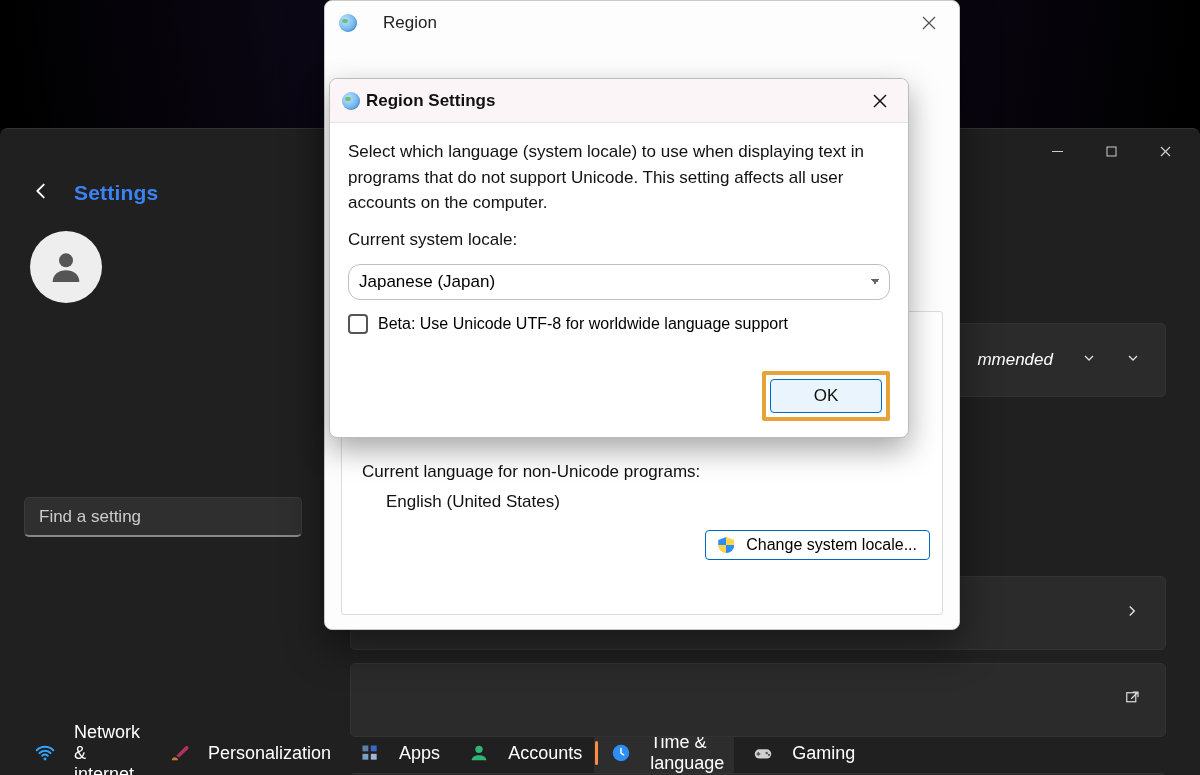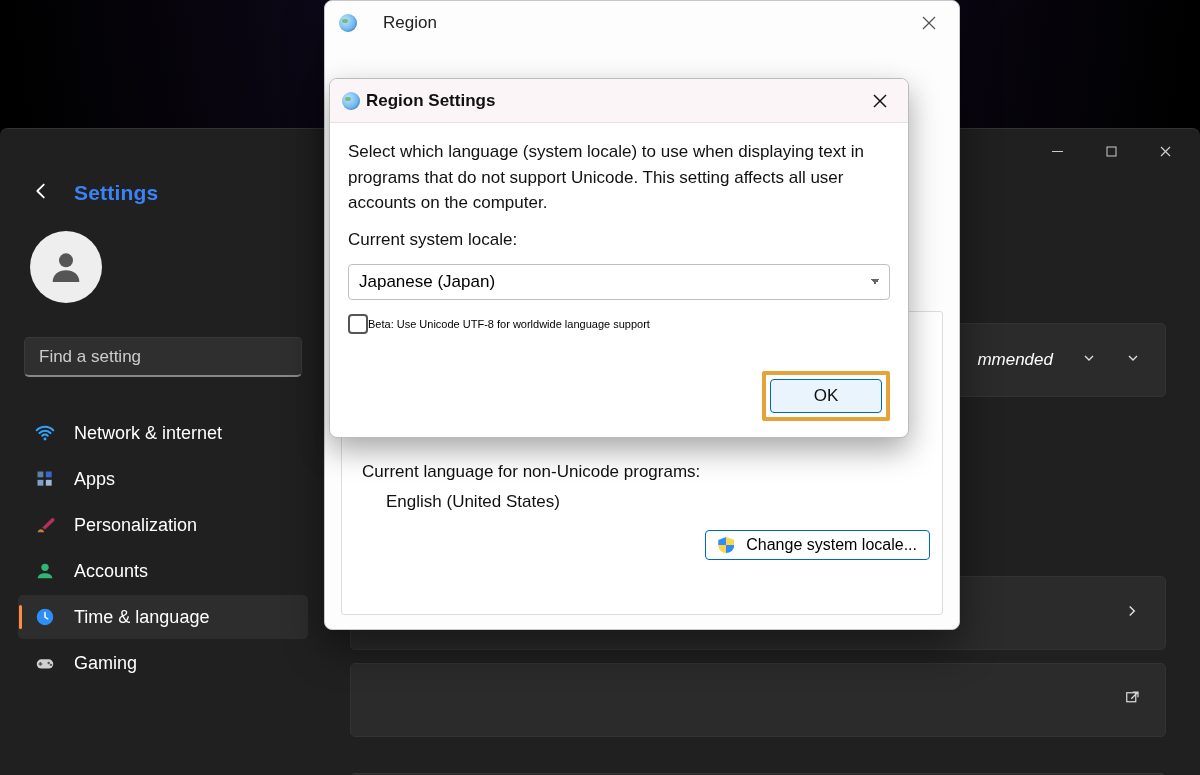--- a/index.html
+++ b/index.html
@@ -21,33 +21,33 @@
   }
   .win-btn { width: 46px; height: 32px; display:flex; align-items:center; justify-content:center; color:#ccc; }
   .win-btn svg { width: 11px; height: 11px; }
   .settings-header {
     display: flex; align-items: center; gap: 22px;
     padding: 0 0 0 30px; height: 40px; color: #3b82f6;
   }
   .back-arrow { color:#fff; }
   .settings-title { font-size: 21px; font-weight: 600; letter-spacing: .2px;}
   .settings-body { display: flex; height: calc(100% - 84px); }
-  .sidebar { width: 320px; padding: 12px 12px 0 18px; display:flex; flex-direction:column; gap:16px;}
+  .sidebar { width: 320px; padding: 12px 12px 0 18px; display:flex; flex-direction:column; gap:0;justify-content:space-between;}
   .avatar {
     width: 72px; height: 72px; border-radius: 50%;
     background: #eee; display:flex; align-items:center; justify-content:center;
     margin: 6px 0 18px 12px;
   }
   .avatar svg { width: 40px; height: 40px; fill:#555;}
   .search-box {
     background: #2f2f2f; border: 1px solid #3a3a3a; border-bottom: 2px solid #888;
     border-radius: 5px; height: 40px; display:flex; align-items:center;
     padding: 0 14px; color:#ccc; font-size:17px; margin: 0 6px 18px 6px;
   }
-  .nav { display:flex; flex-direction:column; gap:2px;}
+  .nav { display:flex; gap:2px;}
   .nav-item {
     display:flex; align-items:center; gap:18px;
     height:44px; padding:0 10px 0 16px;
     color:#fff; font-size:18px; border-radius:5px;
     position:relative;
   }
   .nav-item.active { background:#2d2d2d;}
   .nav-item.active::before{
     content:""; position:absolute; left:1px; top:10px; bottom:10px; width:3px;
     background:#ff8c42; border-radius:2px;
@@ -120,29 +120,29 @@
     height:44px; background:#fbf5f7;
     display:flex; align-items:center; gap:6px; padding:0 8px 0 12px;
     font-size:17px; color:#111; font-weight:600;
     border-bottom:1px solid #e8e0e3;
   }
   .rs-titlebar .spacer{flex:1;}
   .rs-body{ padding:16px 18px 10px 18px; display:flex; flex-direction:column; gap:14px; flex:1;}
   .rs-desc{ font-size:17px; color:#111; line-height:1.5;}
   .rs-label{ font-size:17px; color:#111;}
   .rs-select{
-    width:100%; height:36px; border:1px solid #bfbfbf; border-radius:4px;
+    width:100%; height:36px; border:1px solid #bfbfbf; border-radius:12px;
     font-size:17px; padding:0 32px 0 10px; background:#fff;
     appearance:none;
     background-image: linear-gradient(45deg, transparent 50%, #666 50%), linear-gradient(-45deg, transparent 50%, #666 50%);
     background-position: right 14px center, right 9px center;
     background-size: 5px 5px, 5px 5px;
     background-repeat:no-repeat;
   }
-  .rs-check-row{ display:flex; align-items:center; font-size:11px;}
+  .rs-check-row{ display:flex; align-items:center; gap:10px; font-size:16px;}
   .rs-check{ width:20px; height:20px; border:2px solid #555; border-radius:4px; background:#fff;}
   .rs-footer{
     display:flex; justify-content:flex-end; gap:14px;
     padding:8px 18px 16px 18px;
   }
   .dlg-btn{
     width:112px; height:34px; border:1px solid #bdbdbd; border-radius:4px;
     background:#fff; font-size:17px; color:#111;
     display:flex;align-items:center;justify-content:center;
   }
@@ -198,37 +198,37 @@
           <span class="nav-icon">
             <svg viewBox="0 0 24 24" width="22" height="22">
                 <path d="M3 9c5-5 13-5 18 0M6 12c3.3-3.3 8.7-3.3 12 0M9 15c1.7-1.7 4.3-1.7 6 0" fill="none" stroke="#2ea6ff" stroke-width="2.2" stroke-linecap="round"></path>
                 <circle cx="12" cy="18.5" r="1.6" fill="#2ea6ff"></circle>
               </svg>
           </span>
           <span>Network &amp; internet</span>
         </div>
         <div class="nav-item">
           <span class="nav-icon">
+            <svg viewBox="0 0 24 24" width="22" height="22">
+                <path d="M4 20c0-2 1.5-3.5 3.5-3.5S11 18 11 20H4z" fill="#c77b3a"></path>
+                <path d="M9 15L19 5c.8-.8 2-.8 2.8 0s.8 2 0 2.8L12 17" fill="#b03060"></path>
+              </svg>
+          </span>
+          <span>Personalization</span>
+        </div>
+        <div class="nav-item">
+          <span class="nav-icon">
             <svg viewBox="0 0 24 24" width="20" height="20">
                 <rect x="3" y="3" width="7" height="7" fill="#5b7fa6"></rect>
                 <rect x="13" y="3" width="7" height="7" fill="#3a66c9"></rect>
                 <rect x="3" y="13" width="7" height="7" fill="#7ea0c7"></rect>
                 <rect x="13" y="13" width="7" height="7" fill="#a0b8d6"></rect>
               </svg>
           </span>
           <span>Apps</span>
-        </div>
-        <div class="nav-item">
-          <span class="nav-icon">
-            <svg viewBox="0 0 24 24" width="22" height="22">
-                <path d="M4 20c0-2 1.5-3.5 3.5-3.5S11 18 11 20H4z" fill="#c77b3a"></path>
-                <path d="M9 15L19 5c.8-.8 2-.8 2.8 0s.8 2 0 2.8L12 17" fill="#b03060"></path>
-              </svg>
-          </span>
-          <span>Personalization</span>
         </div>
         <div class="nav-item">
           <span class="nav-icon">
             <svg viewBox="0 0 24 24" width="22" height="22">
                 <circle cx="12" cy="8" r="4" fill="#2fb574"></circle>
                 <path d="M4 20c0-3.5 3.6-5.5 8-5.5s8 2 8 5.5z" fill="#2fb574"></path>
               </svg>
           </span>
           <span>Accounts</span>
         </div>

